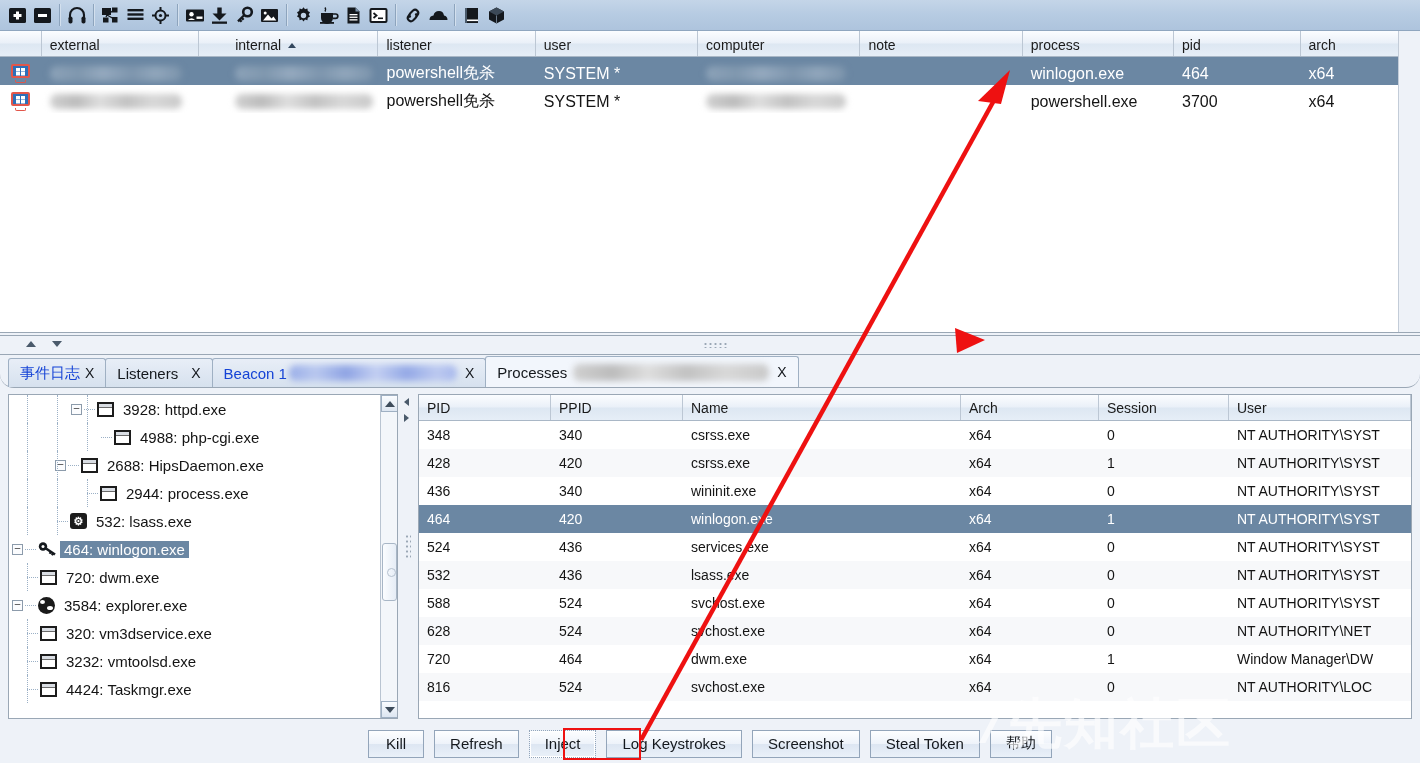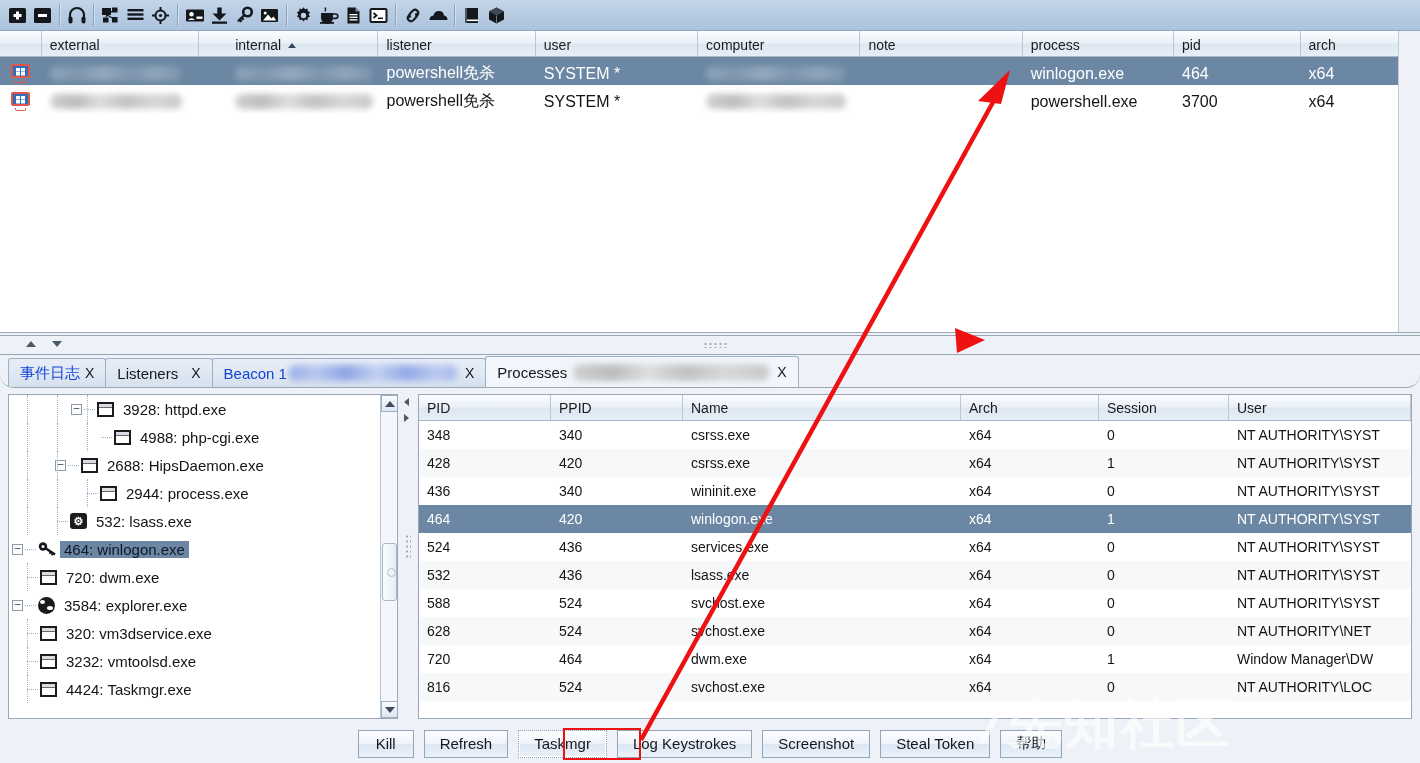--- a/index.html
+++ b/index.html
@@ -216,21 +216,21 @@
   }
   .tnode {
     display: flex; align-items: center;
     height: 28px;
     font-size: 15px;
     color: #141414;
     white-space: nowrap;
     position: relative;
   }
   .tnode .lbl { padding: 0 4px; }
-  .tnode.sel .lbl { background: #6b87a3; color: #0f172a; }
+  .tnode.sel .lbl { background: #6b87a3; color: #ffffff; }
   .expander {
     width: 11px; height: 11px;
     border: 1px solid #8c9bab;
     background: #fbfcfe;
     margin-right: 2px;
     display: flex; align-items: center; justify-content: center;
     font-size: 10px; line-height: 1; color: #333;
     cursor: pointer; flex: 0 0 auto;
   }
   .expander::before { content: "–"; transform: translateY(-1px); }
@@ -906,21 +906,21 @@
   </div>
 
   <div class="btnbar">
     <div class="btn">
         <span>Kill</span>
       </div>
     <div class="btn">
         <span>Refresh</span>
       </div>
     <div class="btn focused" id="injectBtn">
-        <span>Taskmgr</span>
+        <span>Inject</span>
       </div>
     <div class="btn">
         <span>Log Keystrokes</span>
       </div>
     <div class="btn">
         <span>Screenshot</span>
       </div>
     <div class="btn">
         <span>Steal Token</span>
       </div>

